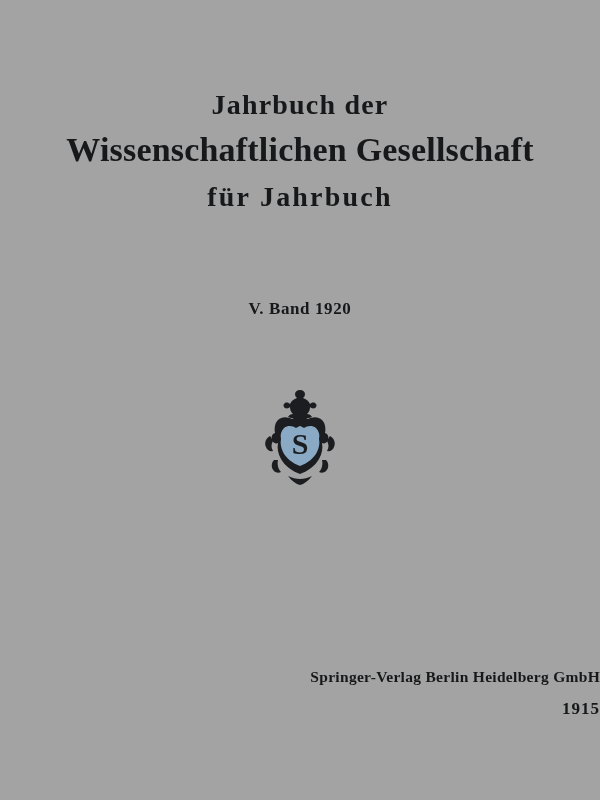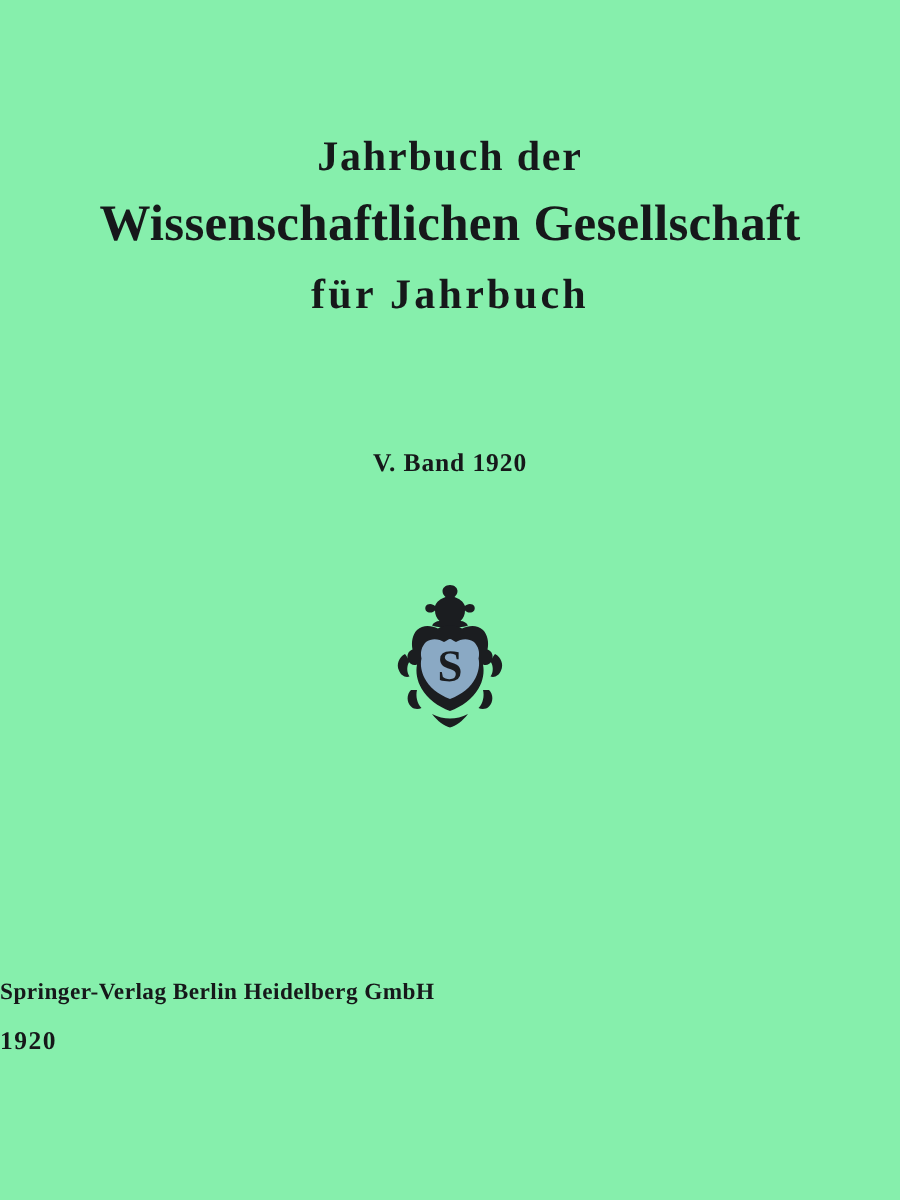--- a/index.html
+++ b/index.html
@@ -10,21 +10,21 @@
   body {
     width: 600px;
     height: 800px;
     overflow: hidden;
     font-family: "Liberation Serif", serif;
   }
   .page {
     position: relative;
     width: 600px;
     height: 800px;
-    background: #86efac;
+    background: #a3a3a3;
     box-sizing: border-box;
   }
   .cover-inner {
     position: absolute;
     left: 0;
     right: 0;
     top: 0;
     bottom: 0;
     display: flex;
     flex-direction: column;
@@ -71,22 +71,22 @@
     align-items: center;
     justify-content: center;
   }
   .logo-block svg {
     display: block;
   }
   .footer-block {
     position: absolute;
     left: 0;
     right: 0;
-    bottom: 96px;
-    text-align: left;
+    bottom: 81px;
+    text-align: right;
     color: #16181a;
   }
   .publisher {
     font-family: "Liberation Serif", serif;
     font-weight: bold;
     font-size: 15.5px;
     letter-spacing: 0.3px;
   }
   .year {
     margin-top: 13px;
@@ -128,15 +128,15 @@
 
         <path d="M24 40 c-3 3 -4 7 -3 11 c-1 4 0 9 2 13 c3 6 9 11 17 14 c8 -3 14 -8 17 -14 c2 -4 3 -9 2 -13 c1 -4 0 -8 -3 -11 c-4 -3 -9 -2 -12 0 c-2 -1 -3 -2 -4 -2 c-1 0 -2 1 -4 2 c-3 -2 -8 -3 -12 0 z" fill="#8aa9c4"></path>
         <text x="40" y="66" text-anchor="middle" font-family="Liberation Serif, serif" font-size="30" font-weight="bold" fill="#1b1d20">S</text>
       </svg>
     </div>
 
   </div>
 
   <div class="footer-block">
     <div class="publisher">Springer-Verlag Berlin Heidelberg GmbH</div>
-    <div class="year">1920</div>
+    <div class="year">1915</div>
   </div>
 </div>
 
 </body></html>

